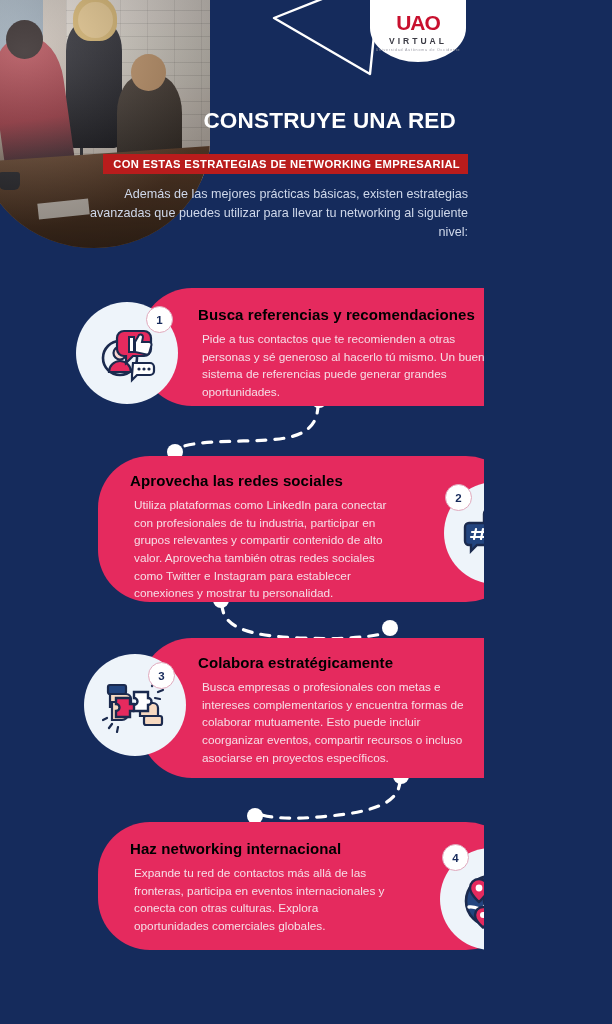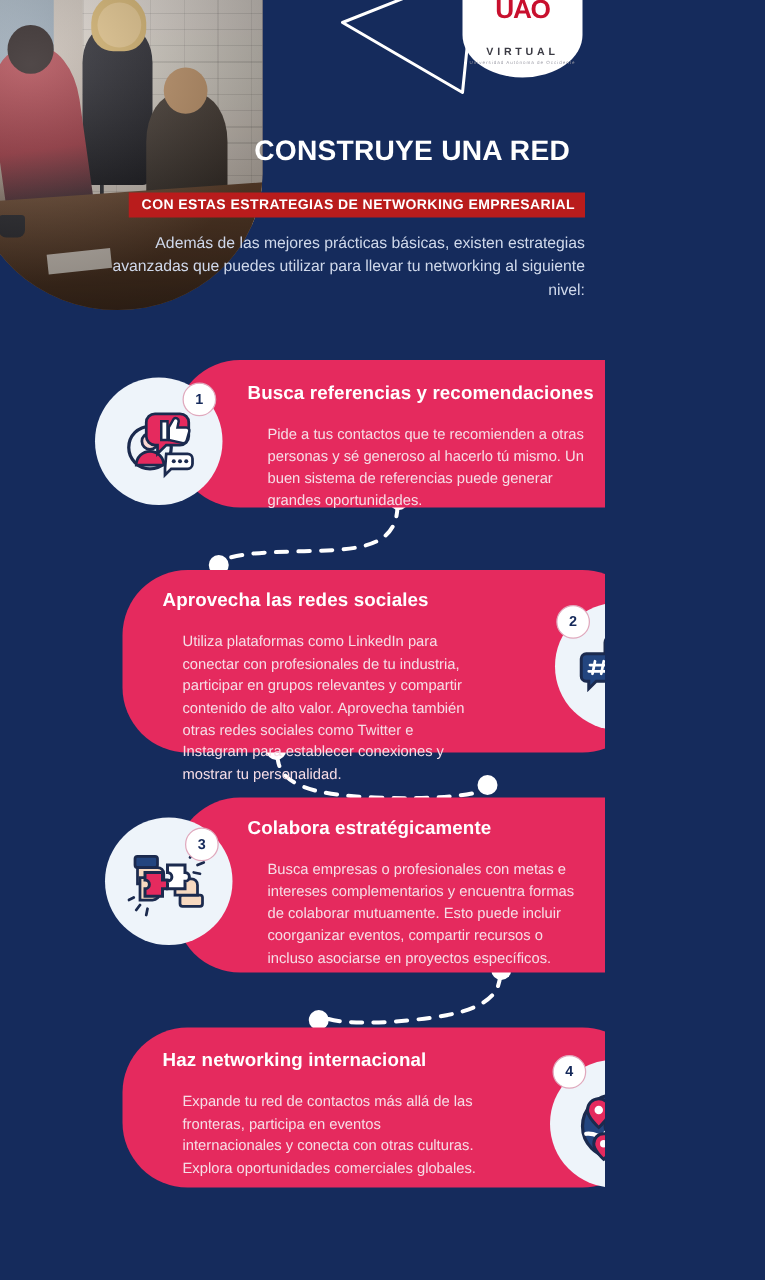--- a/index.html
+++ b/index.html
@@ -96,21 +96,21 @@
   .tri{position:absolute;left:252px;top:-18px;width:150px;height:110px;}
 
   
   .logo{
     position:absolute;right:18px;top:-16px;width:96px;height:78px;
     background:#ffffff;border-radius:0 0 48px 48px / 0 0 34px 34px;
     display:flex;flex-direction:column;align-items:center;justify-content:flex-end;
     padding-bottom:10px;box-sizing:border-box;
   }
   .logo .mark{font-size:21px;font-weight:bold;color:#C8102E;letter-spacing:-1px;line-height:1;}
-  .logo .virtual{font-size:8.5px;letter-spacing:3px;color:#3b3b44;margin-top:18px;font-weight:bold;}
+  .logo .virtual{font-size:8.5px;letter-spacing:3px;color:#3b3b44;margin-top:3px;font-weight:bold;}
   .logo .sub{font-size:3.6px;letter-spacing:.8px;color:#9a9aa4;margin-top:2px;}
 
   
   .header{position:absolute;right:16px;top:96px;width:392px;text-align:right;}
   .title{
     color:#fff;font-size:22.5px;font-weight:bold;line-height:1.17;
     letter-spacing:.2px;margin:12px;
   }
   .kicker{
     display:inline-block;background:#b91c1c;color:#ffffff;
@@ -124,24 +124,24 @@
 
   
   .card{
     position:absolute;background:#E6days;
     box-sizing:border-box;
   }
   .card{
     background:#E52A5E;
   }
   .card .h{
-    color:#ffffff;font-size:15px;font-weight:bold;margin:0 0 8px 0;letter-spacing:.1px;
+    color:#000000;font-size:15px;font-weight:bold;margin:0 0 8px 0;letter-spacing:.1px;
   }
   .card .p{
-    color:#f6dde6;font-size:11.8px;line-height:1.5;margin:16px;
+    color:#f6dde6;font-size:11.8px;line-height:1.5;margin:4px;
   }
   .card-left{ 
     border-radius:52px;
   }
   .card-right{
     border-radius:52px;
   }
 
   #card1{left:140px;top:288px;width:415px;height:118px;padding:18px 52px 16px 58px;}
   #card2{left:98px;top:456px;width:420px;height:146px;padding:16px 120px 14px 32px;}

